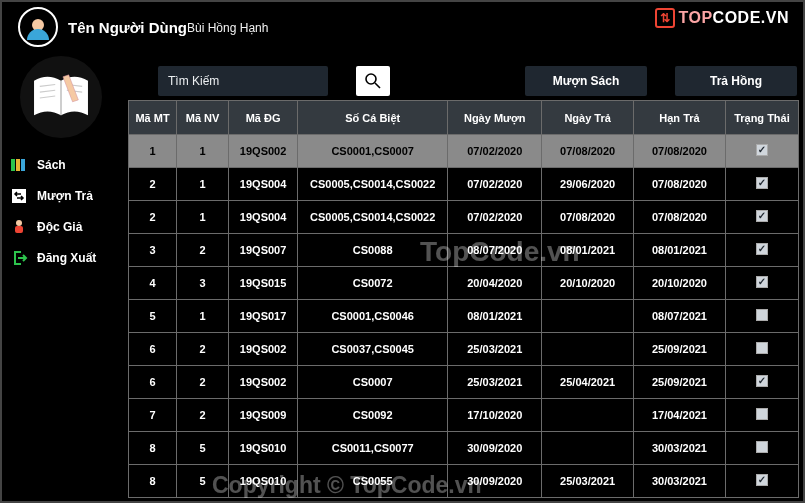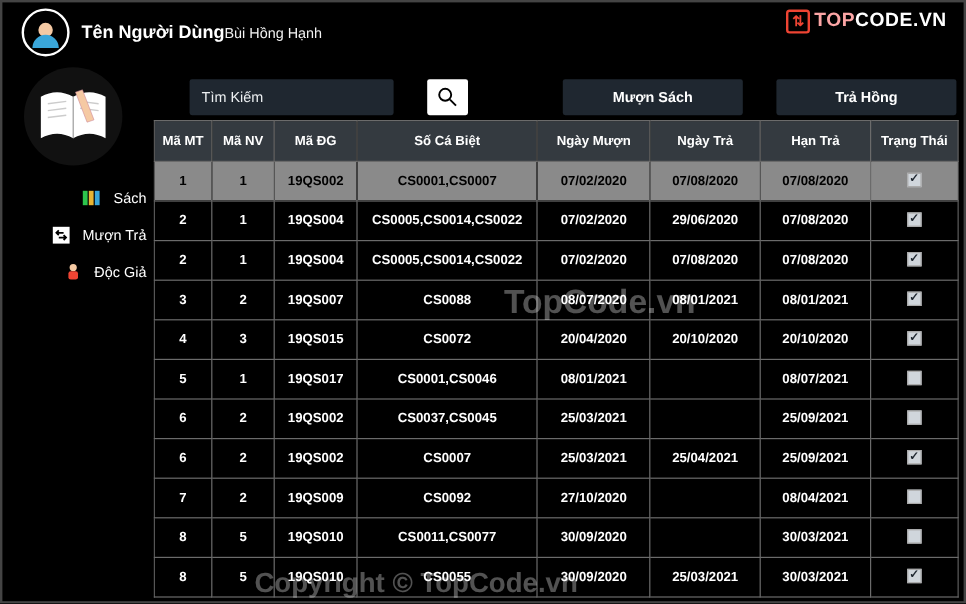--- a/index.html
+++ b/index.html
@@ -74,21 +74,21 @@
   .book-circle {
     width: 82px; height: 82px;
     border-radius: 50%;
     background: #111;
     margin: 0 auto 18px auto;
     display: flex; align-items: center; justify-content: center;
     position: relative;
   }
   .book-svg { width: 62px; height: 52px; }
   .nav { display: flex; flex-direction: column; gap: 13px; padding-left: 10px; }
-  .nav-item { display:flex; align-items:center; gap:9px; font-size:12px; font-weight:400; cursor:pointer;justify-content:flex-end; }
+  .nav-item { display:flex; align-items:center; gap:9px; font-size:12px; font-weight:700; cursor:pointer; }
   .nav-icon { width:18px; height:18px; display:flex;align-items:center;justify-content:center; flex-shrink:0;}
   .content {
     flex: 1;
     padding-right: 6px;
     display: flex; flex-direction: column;
   }
   .toolbar {
     display:flex; align-items:flex-end; gap:28px;
     height: 46px;
     padding: 4px 2px 4px 36px;
@@ -103,21 +103,21 @@
   }
   .search::placeholder { color:#eceff1; }
   .search-btn {
     width: 34px; height: 30px;
     background:#fff; border:none; cursor:pointer;
     display:flex;align-items:center;justify-content:center;
     border-radius:2px;
   }
   .spacer { flex:1; }
   .action-btn {
-    width: 150px; height: 30px;
+    width: 122px; height: 30px;
     background:#1f2730; color:#fff;
     border:none; font-size:12px; font-weight:600;
     cursor:pointer; border-radius:2px;
   }
   
   .table-wrap {
     flex:1;
     overflow:hidden;
     position:relative;
     margin-left:6px;
@@ -223,20 +223,28 @@
       </div>
       <div class="nav-item">
         <span class="nav-icon">
           <svg width="18" height="18" viewBox="0 0 18 18">
               <circle cx="9" cy="5" r="3" fill="#f5c9a3"></circle>
               <rect x="5" y="8" width="8" height="7" rx="2" fill="#e43"></rect>
             </svg>
         </span>
         <span>Độc Giả</span>
       </div>
+      <div class="nav-item">
+        <span class="nav-icon">
+          <svg width="18" height="18" viewBox="0 0 18 18">
+              <path d="M11 3 L5 3 L5 15 L11 15 M8 9 L16 9 M13 6 L16 9 L13 12" stroke="#2dc44d" stroke-width="2" fill="none"></path>
+            </svg>
+        </span>
+        <span>Đăng Xuất</span>
+      </div>
     </div>
   </div>
 
   <div class="content">
     <div class="toolbar">
       <input class="search" placeholder="Tìm Kiếm" style="">
       <button class="search-btn">
         <svg width="18" height="18" viewBox="0 0 18 18">
             <circle cx="7" cy="7" r="5" stroke="#000" stroke-width="1.6" fill="none"></circle>
             <path d="M11 11 L16 16" stroke="#000" stroke-width="1.6"></path>
@@ -350,23 +358,23 @@
               <td>25/03/2021</td>
               <td>25/04/2021</td>
               <td>25/09/2021</td>
               <td><span class="chk on"></span></td>
             </tr>
             <tr>
               <td>7</td>
               <td>2</td>
               <td>19QS009</td>
               <td>CS0092</td>
-              <td>27/10/2020</td>
+              <td>17/10/2020</td>
               <td></td>
-              <td>08/04/2021</td>
+              <td>17/04/2021</td>
               <td><span class="chk"></span></td>
             </tr>
             <tr>
               <td>8</td>
               <td>5</td>
               <td>19QS010</td>
               <td>CS0011,CS0077</td>
               <td>30/09/2020</td>
               <td></td>
               <td>30/03/2021</td>

